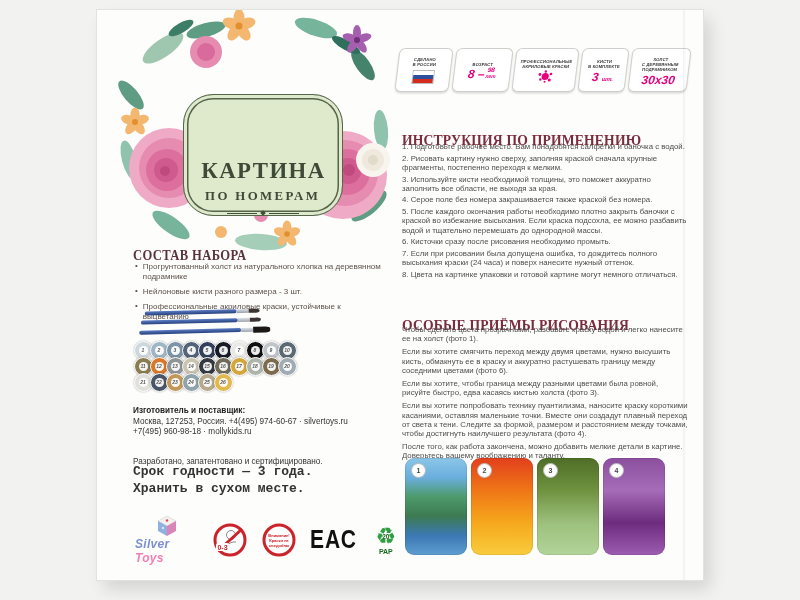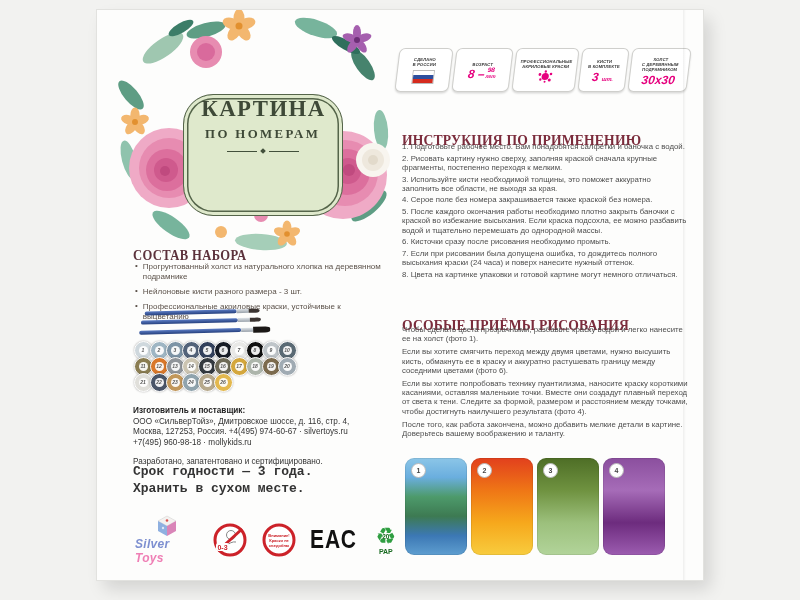--- a/index.html
+++ b/index.html
@@ -7,21 +7,21 @@
   .package{position:absolute;left:97px;top:10px;width:606px;height:570px;background:#fdfdfc;
     box-shadow:0 0 0 1px #e2e2df, 7px 9px 16px rgba(0,0,0,.13);}
   .package::after{content:"";position:absolute;right:17px;top:0;bottom:0;width:3px;
     background:linear-gradient(90deg,rgba(0,0,0,.06),rgba(0,0,0,0));}
 
   
   .floral{position:absolute;left:14px;top:0;width:290px;height:245px;}
   .title-badge{position:absolute;left:86px;top:84px;width:158px;height:120px;background:#dfe9cc;
     border:1.5px solid #55654a;border-radius:30px;
     box-shadow:inset 0 0 0 3px #dfe9cc, inset 0 0 0 4.5px #55654a;
-    display:flex;flex-direction:column;align-items:center;justify-content:flex-start;gap:4px;}
+    display:flex;flex-direction:column;align-items:center;justify-content:flex-end;gap:4px;}
   .title-l1{font-family:"Liberation Serif",serif;font-weight:700;font-size:24px;letter-spacing:1.5px;color:#3e4937;transform:scaleX(.95);}
   .title-l2{font-family:"Liberation Serif",serif;font-weight:700;font-size:13.5px;letter-spacing:2.5px;color:#3e4937;transform:scaleX(.95);}
   .ornament{display:flex;align-items:center;gap:4px;margin-top:3px;}
   .ornament .line{width:30px;height:1px;background:#42503b;}
   .ornament .diamond{width:4px;height:4px;background:#42503b;transform:rotate(45deg);}
 
   
   .badges{position:absolute;left:300px;top:38px;width:292px;display:flex;gap:3px;align-items:stretch;}
   .badge{background:#fff;border:1px solid #cfcfcc;border-radius:6px;box-shadow:0 1.5px 2px rgba(0,0,0,.14);
     transform:skewX(-7deg);display:flex;flex-direction:column;align-items:center;justify-content:center;
@@ -329,21 +329,20 @@
         <i class="pot-num">25</i>
       </span>
       <span class="pot" style="background: rgb(227, 184, 78);">
         <i class="pot-num">26</i>
       </span>
     </div>
 
   <div class="manu">
     <div class="manu-heading">Изготовитель и поставщик:</div>
     <div>
-        <div>ООО «СильверТойз», Дмитровское шоссе, д. 116, стр. 4,</div>
         <div>Москва, 127253, Россия. +4(495) 974-60-67 · silvertoys.ru</div>
         <div>+7(495) 960-98-18 · mollykids.ru</div>
       </div>
   </div>
   <div class="legal">
 
   <div>Разработано, запатентовано и сертифицировано.</div>
     </div>
   <div class="storage">
 
@@ -397,20 +396,21 @@
       <p>6. Кисточки сразу после рисования необходимо промыть.</p>
       <p>7. Если при рисовании была допущена ошибка, то дождитесь полного высыхания краски (24 часа) и поверх нанесите нужный оттенок.</p>
       <p>8. Цвета на картинке упаковки и готовой картине могут немного отличаться.</p>
     </div>
 
   <h2 class="tech-heading">ОСОБЫЕ ПРИЁМЫ РИСОВАНИЯ</h2>
   <div class="tech-list">
 
   <p>Чтобы сделать цвета прозрачными, разбавьте краску водой и легко нанесите ее на холст (фото 1).</p>
       <p>Если вы хотите смягчить переход между двумя цветами, нужно высушить кисть, обмакнуть ее в краску и аккуратно растушевать границу между соседними цветами (фото 6).</p>
+      <p>Если вы хотите, чтобы граница между разными цветами была ровной, рисуйте быстро, едва касаясь кистью холста (фото 3).</p>
       <p>Если вы хотите попробовать технику пуантилизма, наносите краску короткими касаниями, оставляя маленькие точки. Вместе они создадут плавный переход от света к тени. Следите за формой, размером и расстоянием между точками, чтобы достигнуть наилучшего результата (фото 4).</p>
       <p>После того, как работа закончена, можно добавить мелкие детали в картине. Доверьтесь вашему воображению и таланту.</p>
     </div>
 
   <div class="photos">
     <div class="photo" style="background: linear-gradient(rgb(140, 198, 232), rgb(106, 174, 222), rgb(77, 154, 107), rgb(61, 122, 82), rgb(60, 120, 180), rgb(94, 158, 208));">
         <span class="photo-num">1</span>
       </div>
     <div class="photo" style="background: linear-gradient(rgb(226, 64, 29), rgb(239, 118, 22), rgb(246, 168, 28), rgb(248, 204, 62));">
         <span class="photo-num">2</span>

